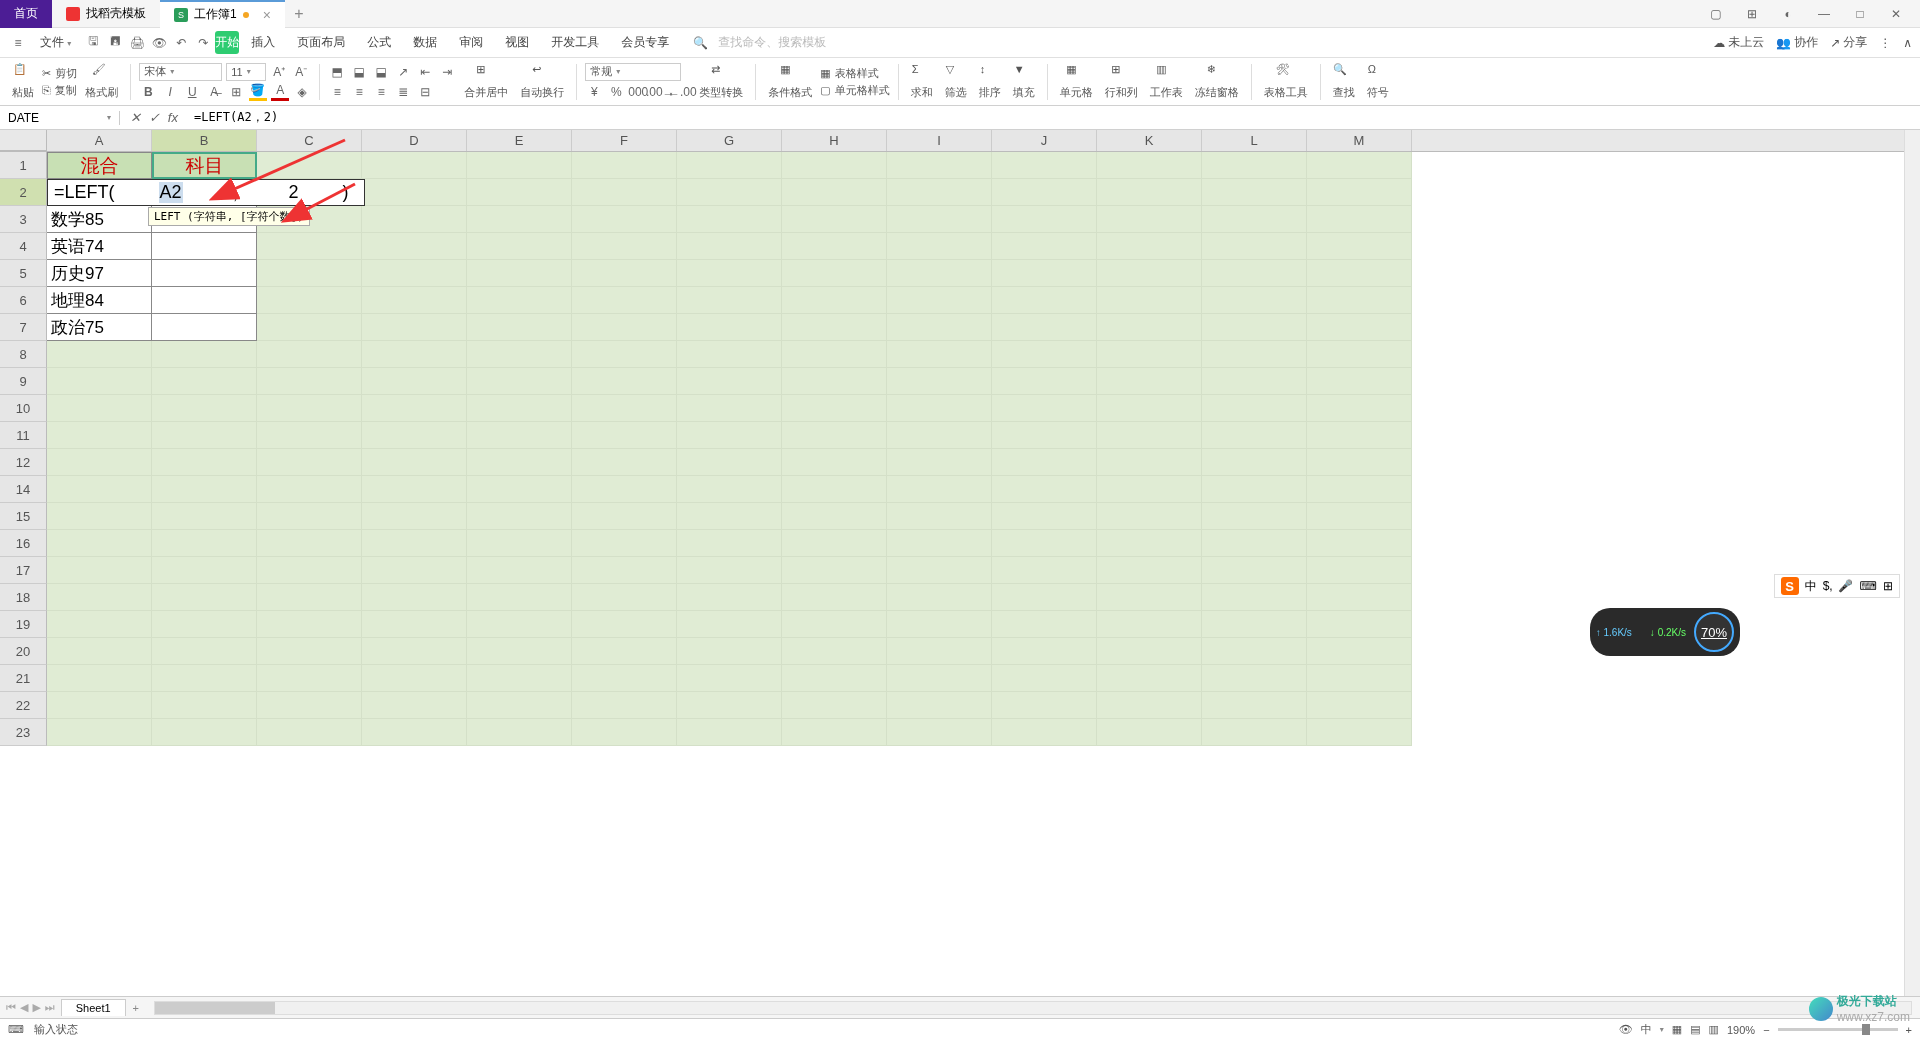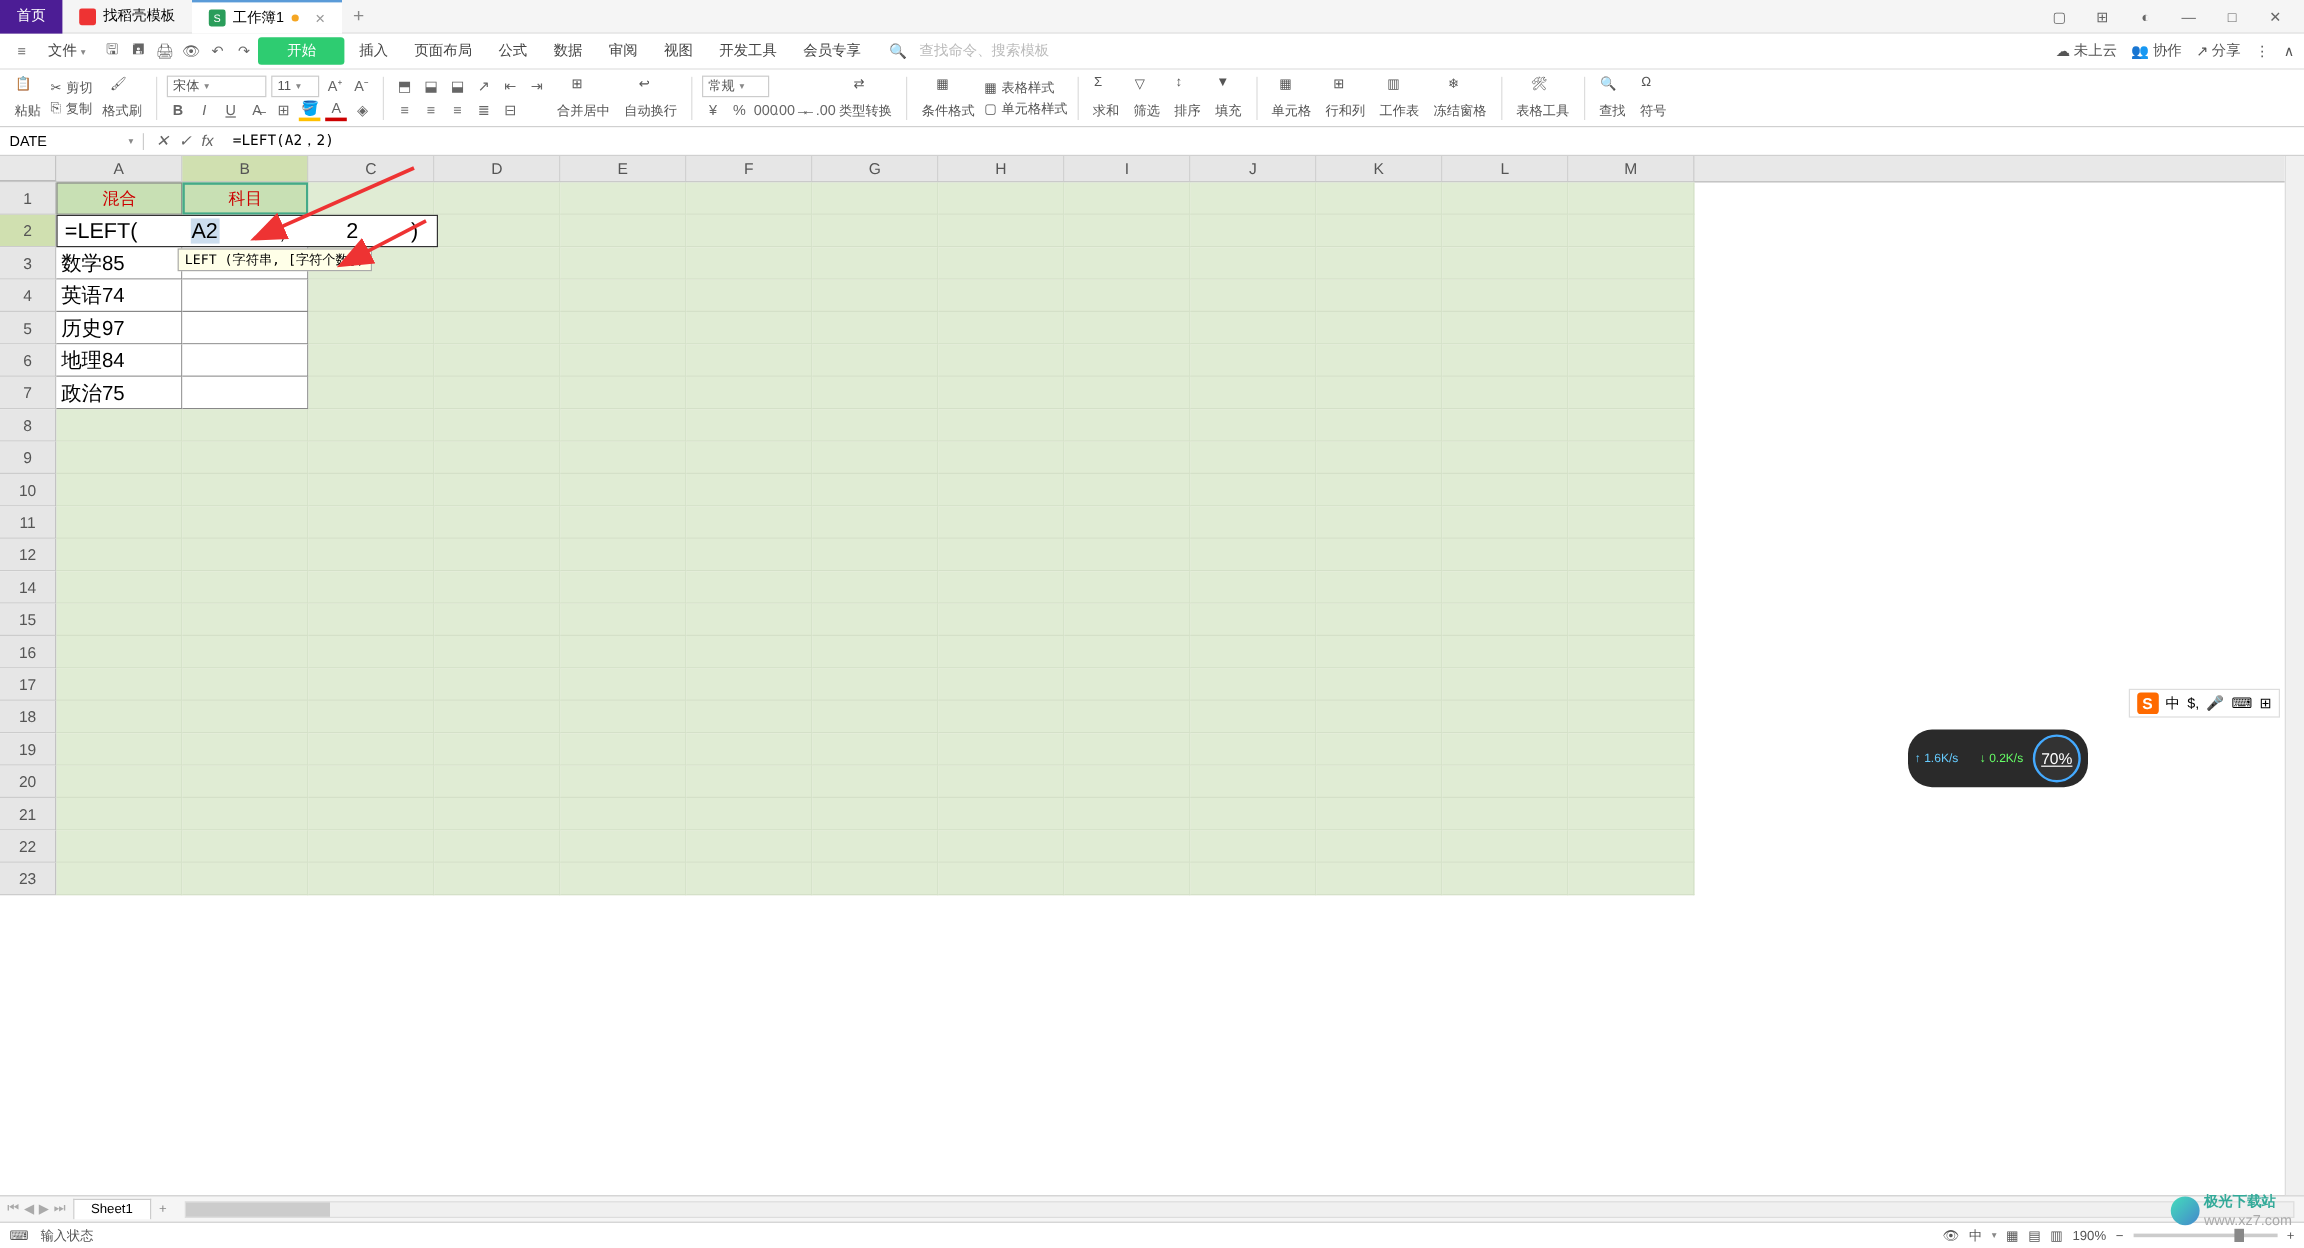--- a/index.html
+++ b/index.html
@@ -14,21 +14,21 @@
 .tab.active-doc { background: #fff; border-top: 2px solid #5a9bd8; }
 .tab .dot { width: 6px; height: 6px; background: #f5a623; border-radius: 50%; }
 .addtab { width: 28px; text-align: center; color: #888; font-size: 16px; cursor: pointer; }
 .titlebar-right { margin-left: auto; display: flex; align-items: center; gap: 4px; padding-right: 8px; }
 .titlebar-right .win-btn { width: 32px; height: 22px; display: flex; align-items: center; justify-content: center; font-size: 12px; color: #666; cursor: pointer; }
 
 
 .menubar { height: 30px; display: flex; align-items: center; padding: 0 8px; font-size: 12px; border-bottom: 1px solid #e0e0e0; gap: 2px; }
 .menubar .menu-icon { width: 20px; height: 20px; display: flex; align-items: center; justify-content: center; color: #666; cursor: pointer; }
 .menubar .menu-item { padding: 4px 10px; cursor: pointer; color: #444; }
-.menubar .menu-item.start { background: #2ecc71; color: #fff; border-radius: 3px; padding: 3px 24px; }
+.menubar .menu-item.start { background: #2ecc71; color: #fff; border-radius: 3px; padding: 3px 0; }
 .menubar .search-area { display: flex; align-items: center; margin-left: 12px; color: #888; gap: 10px; }
 .menubar-right { margin-left: auto; display: flex; align-items: center; gap: 12px; color: #555; }
 .menubar-right .mb-item { display: flex; align-items: center; gap: 3px; cursor: pointer; }
 
 
 .toolbar { height: 48px; display: flex; align-items: center; padding: 2px 8px; gap: 4px; border-bottom: 1px solid #d0d0d0; font-size: 11px; color: #555; }
 .tool-big { display: flex; flex-direction: column; align-items: center; gap: 2px; cursor: pointer; padding: 2px 4px; }
 .tool-big .tb-icon { width: 20px; height: 20px; }
 .tool-small { width: 18px; height: 18px; display: flex; align-items: center; justify-content: center; cursor: pointer; color: #666; font-size: 12px; }
 .divider { width: 1px; height: 36px; background: #ddd; margin: 0 4px; }
@@ -50,21 +50,21 @@
 .col-headers { display: flex; height: 22px; background: #e8e8e8; border-bottom: 1px solid #bbb; }
 .corner { width: 47px; background: #e8e8e8; border-right: 1px solid #bbb; border-bottom: 1px solid #bbb; }
 .col-h { width: 105px; border-right: 1px solid #ccc; display: flex; align-items: center; justify-content: center; font-size: 13px; color: #555; cursor: pointer; background: #e6e6e6; }
 .col-h.sel { background: #d0e0b0; }
 .rows { position: relative; }
 .row { display: flex; height: 27px; }
 .row-h { width: 47px; background: #e6e6e6; border-right: 1px solid #bbb; border-bottom: 1px solid #ccc; display: flex; align-items: center; justify-content: center; font-size: 13px; color: #555; cursor: pointer; }
 .row-h.sel { background: #d0e0b0; }
 .cell { width: 105px; border-right: 1px solid #d4e0c8; border-bottom: 1px solid #d4e0c8; display: flex; align-items: center; padding: 0 4px; font-size: 17px; background: #e0ecd4; position: relative; }
 .cell.data-area { background: #fff; border-right: 1px solid #888; border-bottom: 1px solid #888; }
-.cell.header-cell { background: #c8e0b4; color: #c00; font-weight: normal; justify-content: center; font-size: 14px; border: 1px solid #888; }
+.cell.header-cell { background: #c8e0b4; color: #c00; font-weight: normal; justify-content: center; font-size: 19px; border: 1px solid #888; }
 .cell.header-cell.b { border: 2px solid #4a8; }
 .editing-area { position: absolute; left: 47px; top: 27px; width: 318px; height: 27px; background: #fff; border: 1px solid #333; display: flex; align-items: center; padding: 0 6px; font-family: Consolas, monospace; font-size: 18px; z-index: 5; gap: 44px; }
 .editing-area .ref { background: #cde; padding: 0 1px; }
 .tooltip { position: absolute; left: 148px; top: 27px; background: #ffffe8; border: 1px solid #aaa; font-size: 11px; padding: 1px 5px; font-family: "SimSun", monospace; z-index: 6; }
 .vscroll { width: 16px; background: #f0f0f0; border-left: 1px solid #ddd; }
 
 
 .sheet-tabs { height: 22px; display: flex; align-items: center; border-top: 1px solid #ccc; font-size: 11px; background: #f5f5f5; }
 .sheet-nav { display: flex; gap: 4px; padding: 0 6px; color: #aaa; }
 .sheet-tab { padding: 2px 14px; background: #fff; border: 1px solid #ccc; border-bottom: none; cursor: pointer; }
@@ -225,21 +225,21 @@
   <div class="tool-big">
       <div class="tb-icon">⊞</div>
       <span>合并居中</span>
     </div>
   <div class="tool-big">
       <div class="tb-icon">↩</div>
       <span>自动换行</span>
     </div>
   <div class="divider"></div>
   <div class="tool-col">
-    <div class="combo" style="width:56px">
+    <div class="combo" style="width:96px">
         <span>常规</span>
         <span class="caret">▾</span>
       </div>
     <div class="tool-row">
       <div class="tool-small">¥</div>
       <div class="tool-small">%</div>
       <div class="tool-small">000</div>
       <div class="tool-small">.00→</div>
       <div class="tool-small">←.00</div>
     </div>

